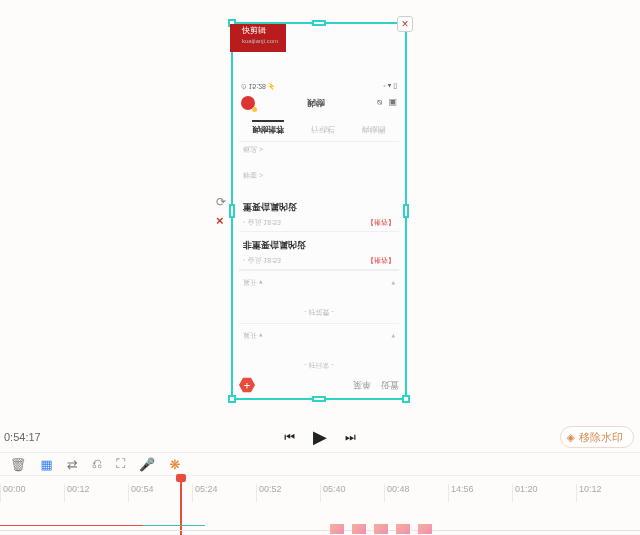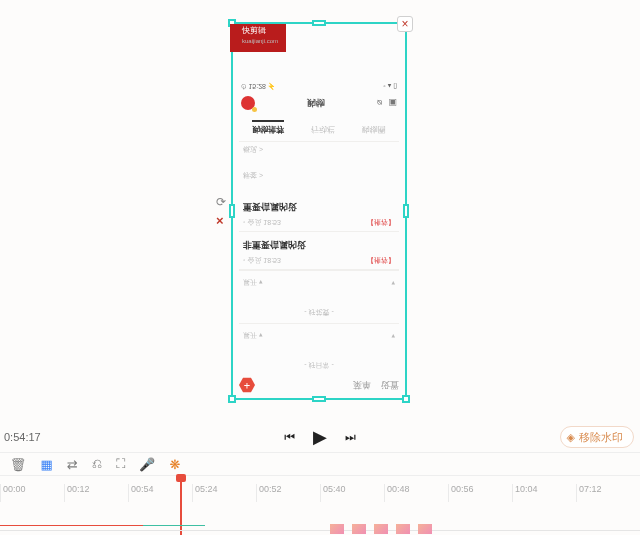--- a/index.html
+++ b/index.html
@@ -180,23 +180,23 @@
 </div>
 
 <div class="ruler">
   <div>00:00</div>
   <div>00:12</div>
   <div>00:54</div>
   <div>05:24</div>
   <div>00:52</div>
   <div>05:40</div>
   <div>00:48</div>
-  <div>00:56</div>
-  <div>10:04</div>
-  <div>07:12</div>
+  <div>14:56</div>
+  <div>01:20</div>
+  <div>10:12</div>
 </div>
 
 <div class="timeline">
   <div class="playhead"></div>
   <div class="track1"></div>
   <div class="track2"></div>
   <div class="thumbs">
     <i></i>
       <i></i>
       <i></i>

